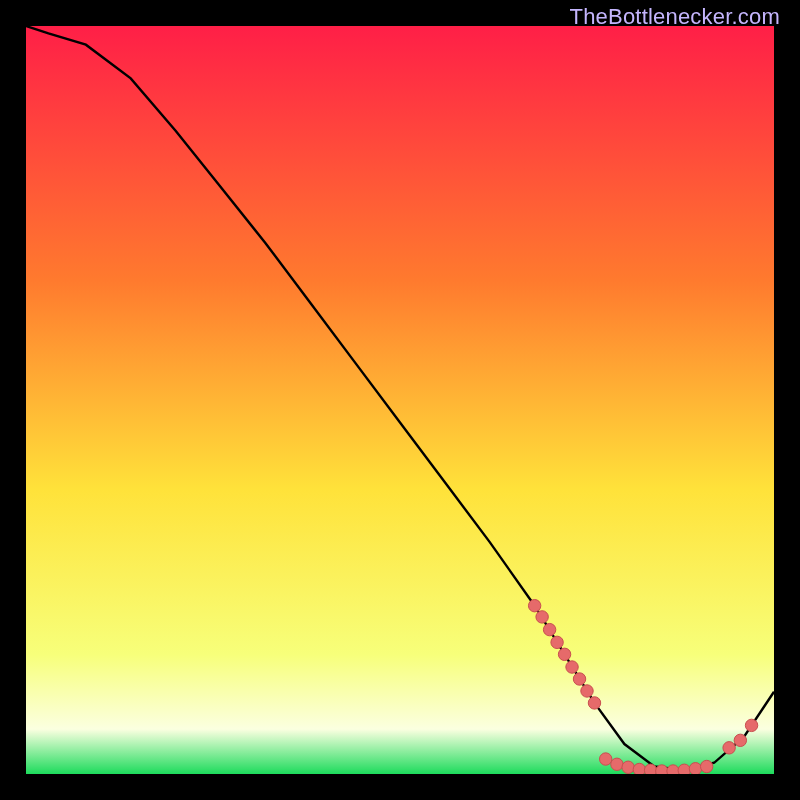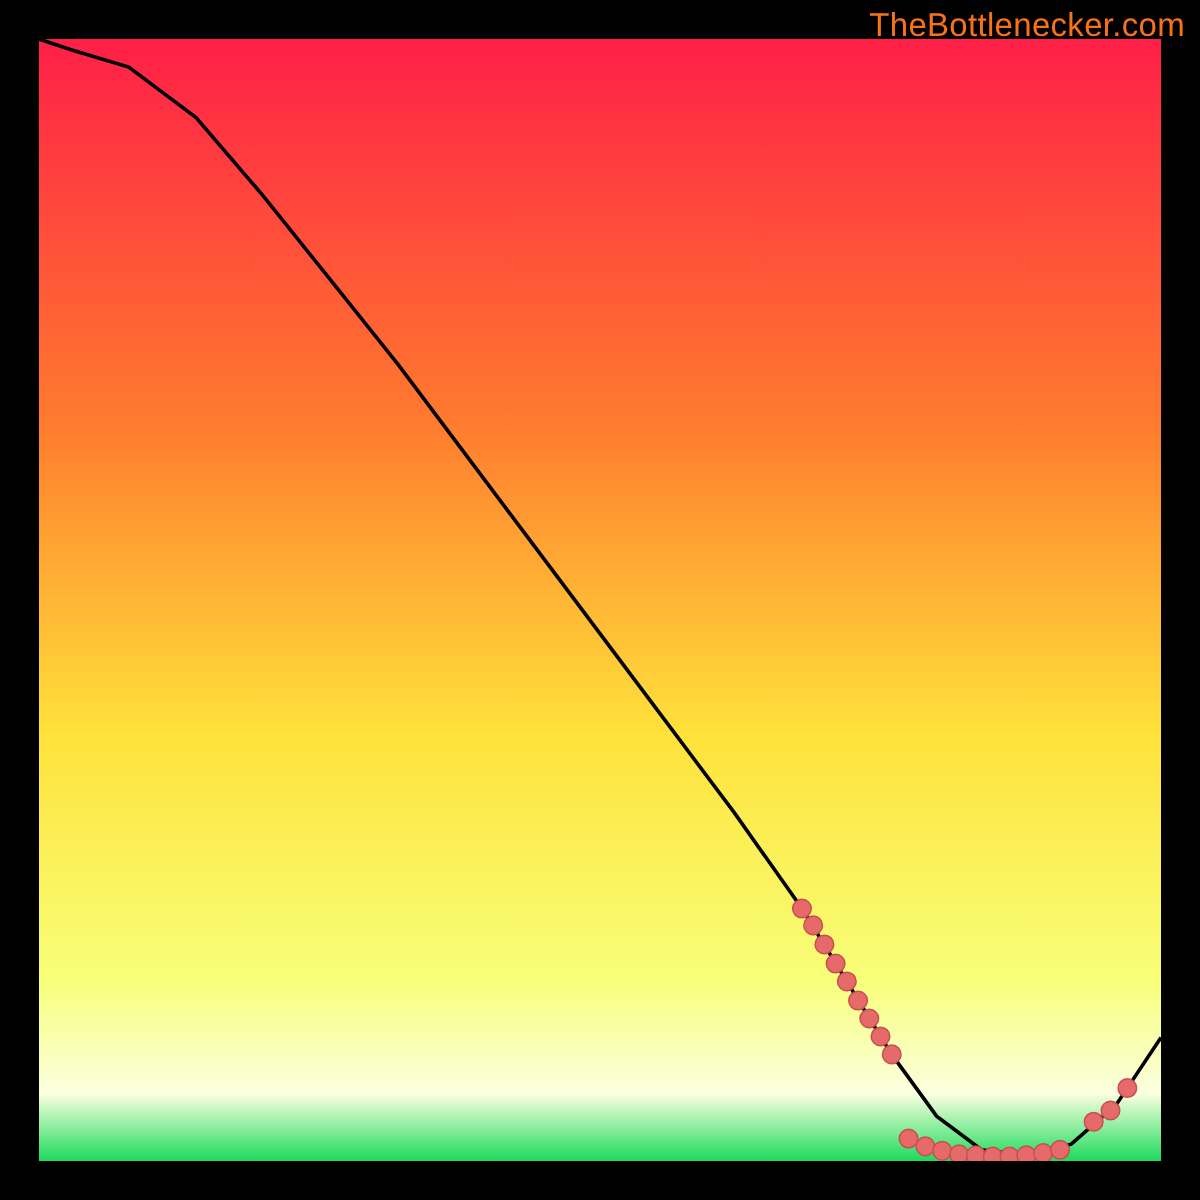--- a/index.html
+++ b/index.html
@@ -22,22 +22,22 @@
   .plot {
     position: absolute;
     top: 26px;
     left: 26px;
     width: 748px;
     height: 748px;
   }
   .watermark {
     position: absolute;
     top: 4px;
-    right: 10px;
-    color: #f97316;
+    right: 20px;
+    color: #c4b5fd;
     font-size: 22px;
     font-weight: 500;
     letter-spacing: 0.2px;
   }
   svg { display: block; }
 </style>
 </head>
 <body>
 
 <div class="frame">

